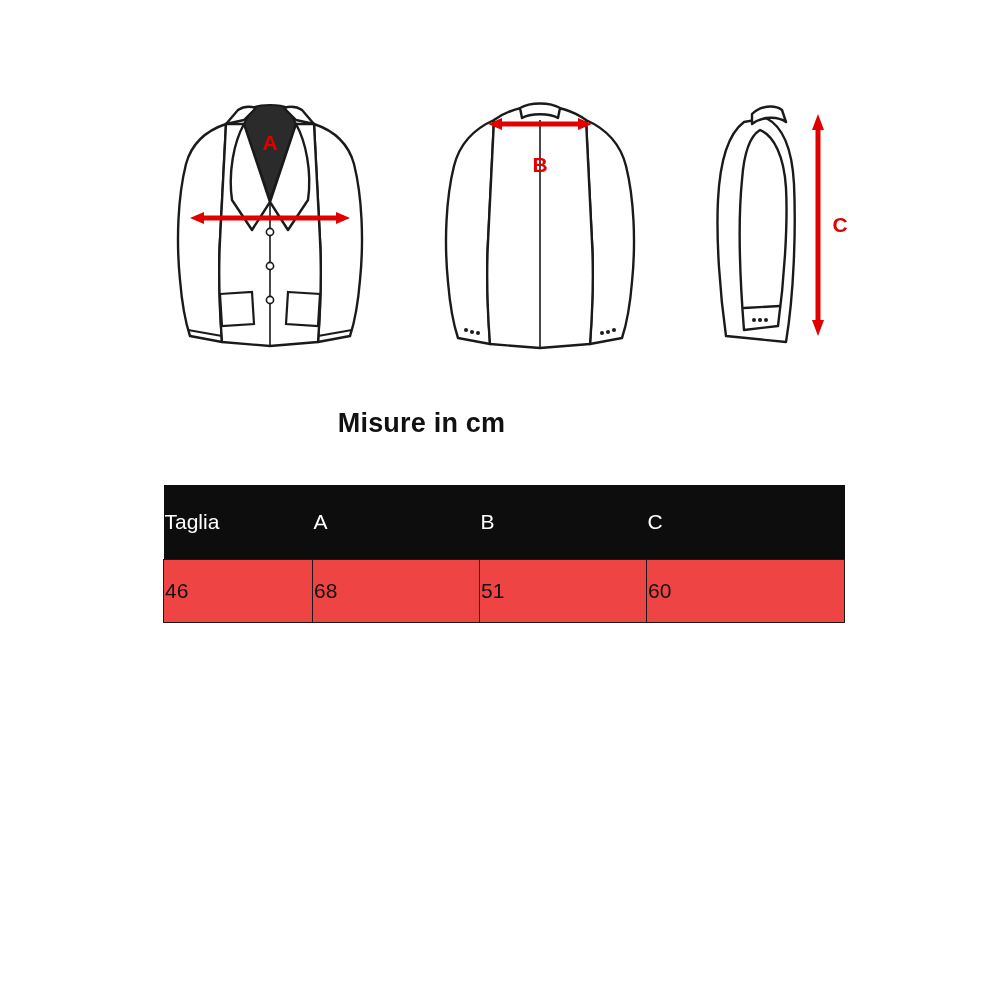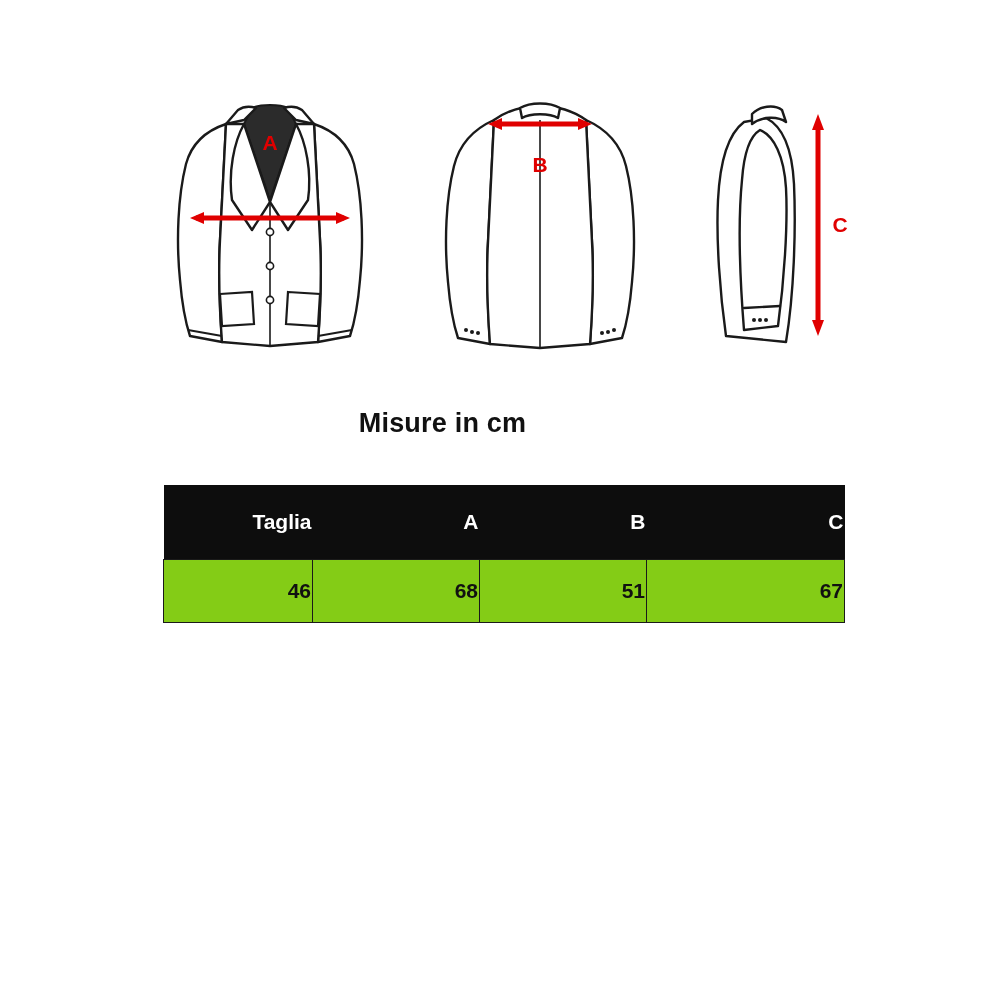--- a/index.html
+++ b/index.html
@@ -44,57 +44,56 @@
   .caption {
     position: absolute;
     top: 408px;
     left: 0;
     width: 843px;
     text-align: center;
     font-size: 27px;
     font-weight: bold;
     letter-spacing: .2px;
     color: #111111;
-    margin-left: 21px;
   }
 
   
   .table-wrap {
     position: absolute;
     left: 163px;
     top: 485px;
     width: 673px;
   }
   table.size-table {
     border-collapse: collapse;
     width: 673px;
     table-layout: fixed;
   }
   table.size-table th,
   table.size-table td {
-    text-align: right;
+    text-align: left;
     font-size: 21px;
-    font-weight: bold;
+    font-weight: normal;
   }
   table.size-table thead th {
     background: #0d0d0d;
     color: #ffffff;
     height: 72px;
     border: none;
     vertical-align: middle;
   }
   table.size-table thead th.col-first { width: 147px; }
   table.size-table thead th.col-a     { width: 165px; }
   table.size-table thead th.col-b     { width: 165px; }
   table.size-table thead th.col-c     { width: 196px; }
 
   table.size-table tbody td {
     height: 60px;
     color: #111111;
-    background: #84cc16;
+    background: #ef4444;
     border: 1.5px solid #1a1a1a;
     vertical-align: middle;
   }
 
   .red-label {
     fill: #e00000;
     font-family: "Liberation Sans", sans-serif;
     font-weight: bold;
     font-size: 21px;
   }
@@ -215,19 +214,19 @@
           <th class="col-a">A</th>
           <th class="col-b">B</th>
           <th class="col-c">C</th>
         </tr>
       </thead>
       <tbody>
         <tr>
           <td>46</td>
           <td>68</td>
           <td>51</td>
-          <td>67</td>
+          <td>60</td>
         </tr>
       </tbody>
     </table>
   </div>
 
 </div>
 
 </body></html>

